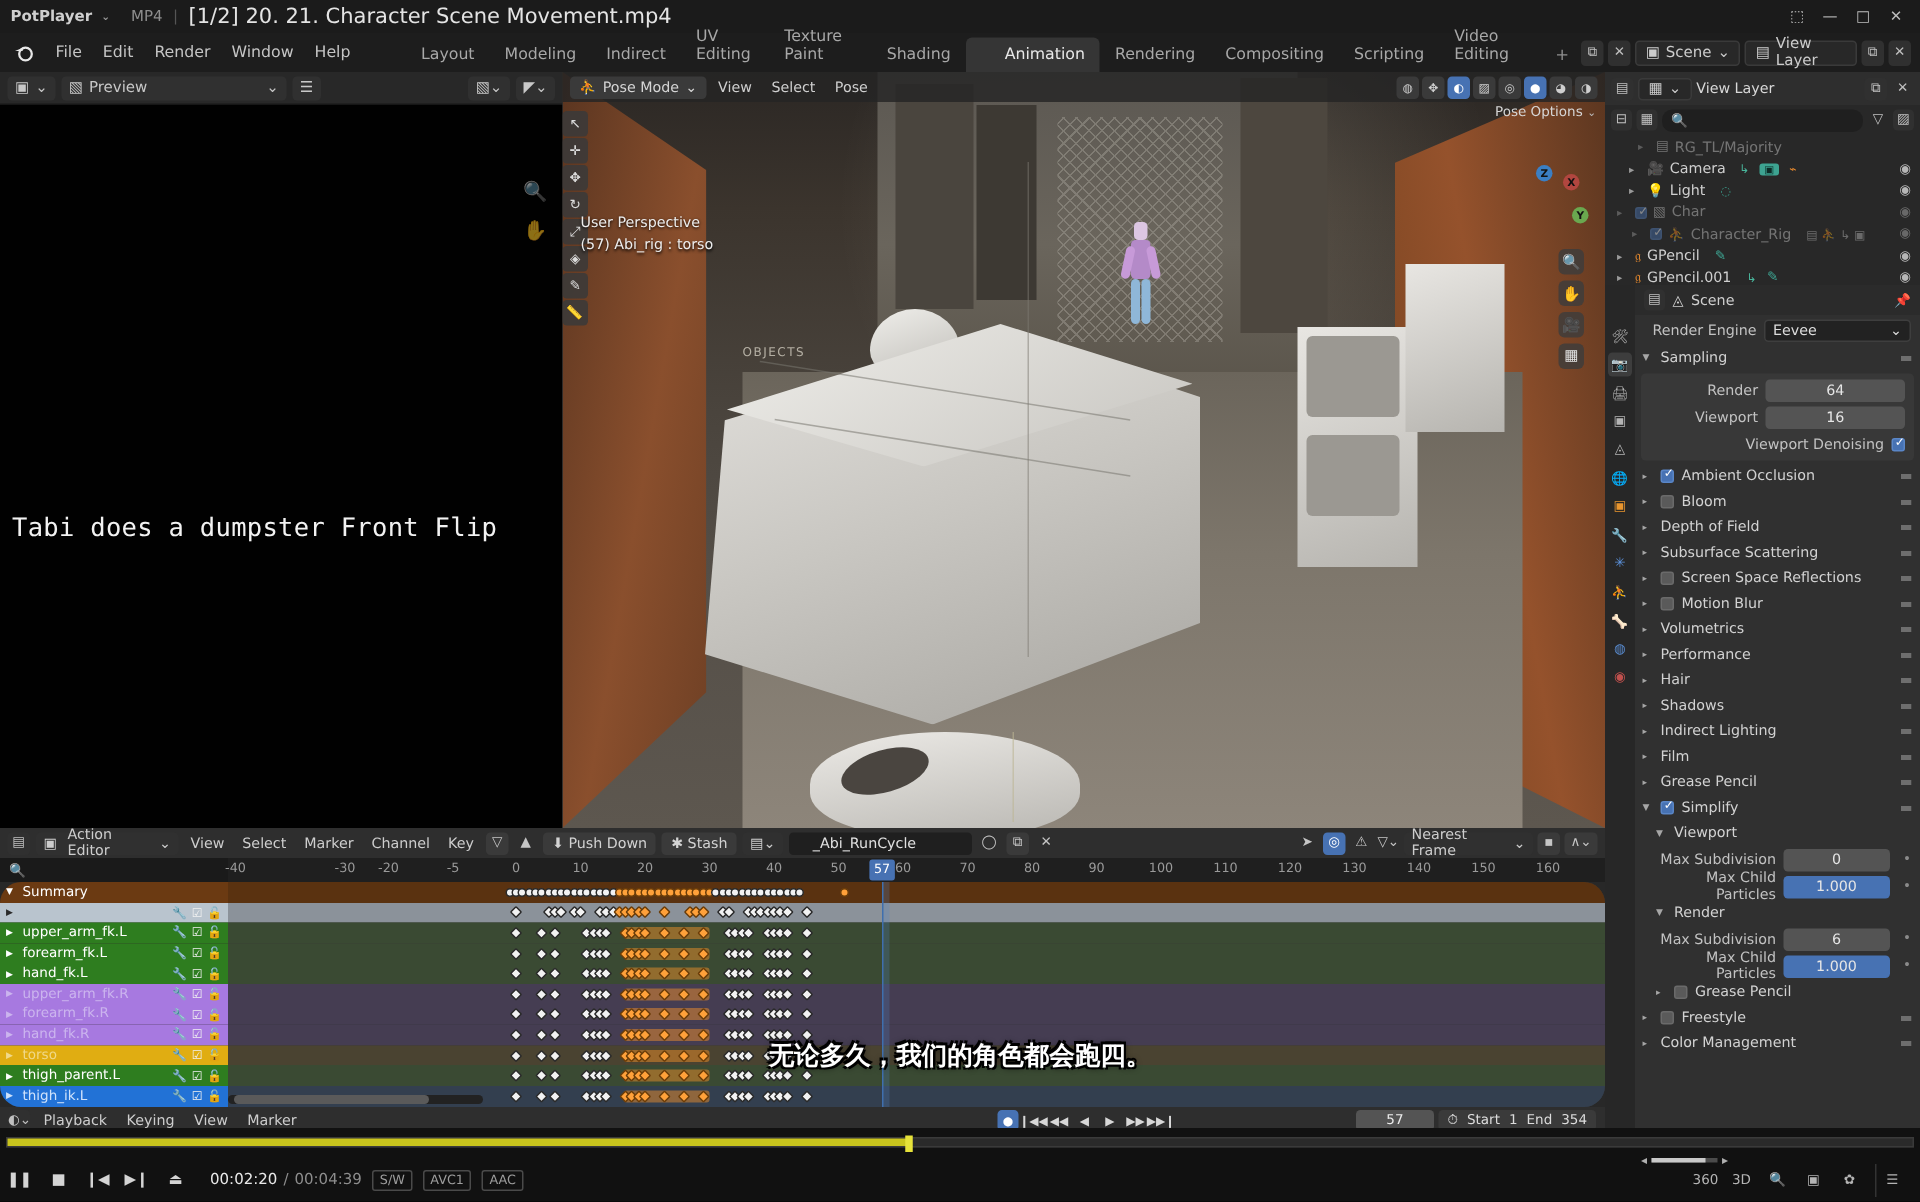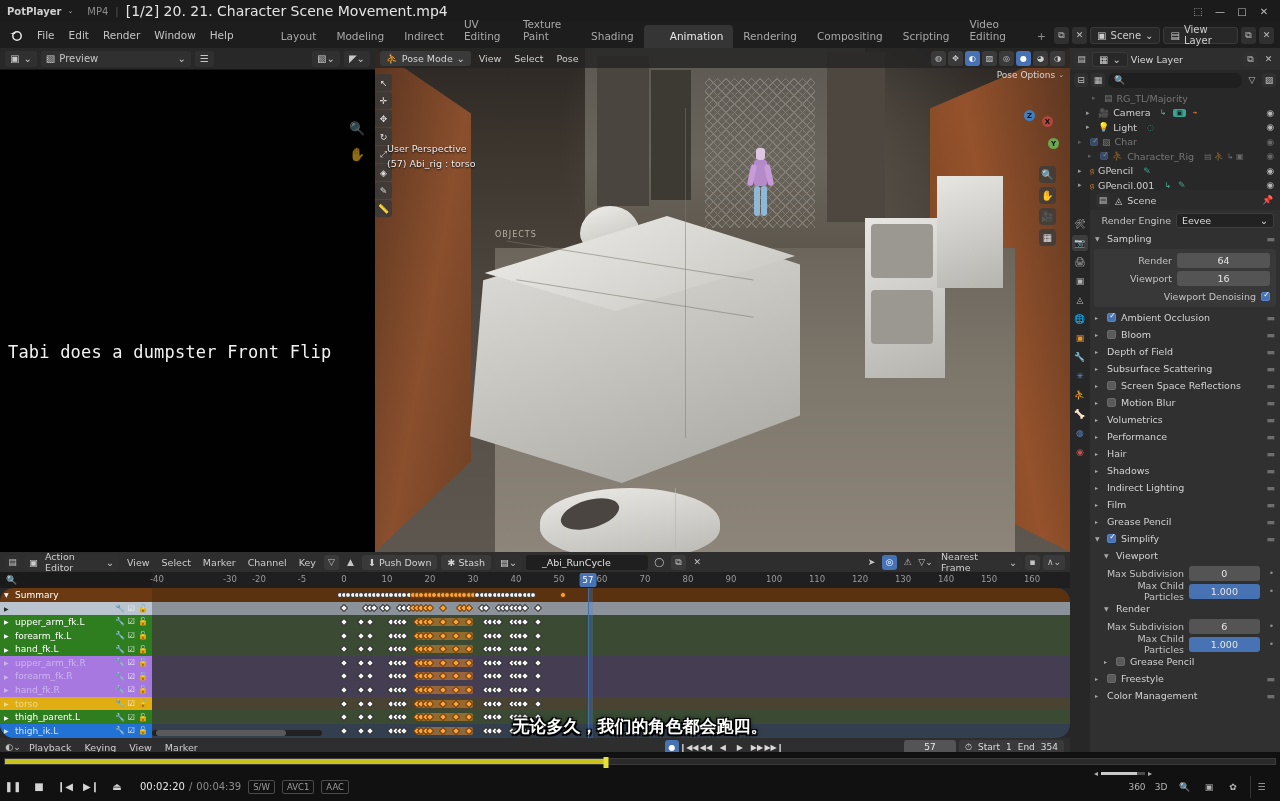--- a/index.html
+++ b/index.html
@@ -175,21 +175,21 @@
   .tf-se{background:#3a3a3a;border-radius:3px;height:14px;display:flex;align-items:center;gap:6px;padding:0 6px;font-size:9px;color:#dcdcdc;}
   .tp-btn{width:14px;height:14px;display:flex;align-items:center;justify-content:center;font-size:8px;color:#d8d8d8;}
   .tp-btn.rec{background:#4772b3;border-radius:3px;color:#fff;}
 
   #statusbar{position:absolute;left:0;top:734px;width:1280px;height:18px;background:#2b2b2b;display:flex;align-items:center;padding:0 8px;gap:16px;}
   .sb-item{display:flex;align-items:center;gap:4px;font-size:9px;color:#b6b6b6;}
   .sb-right{margin-left:auto;font-size:9px;color:#9c9c9c;}
 
   
   #subtitle{position:absolute;left:0;top:692px;width:1280px;text-align:center;z-index:30;
-    font-size:17px;font-weight:bold;color:#fff;text-shadow:-1.5px -1.5px 0 #000,1.5px -1.5px 0 #000,-1.5px 1.5px 0 #000,1.5px 1.5px 0 #000,0 0 5px #000;margin-top:23px;}
+    font-size:17px;font-weight:bold;color:#fff;text-shadow:-1.5px -1.5px 0 #000,1.5px -1.5px 0 #000,-1.5px 1.5px 0 #000,1.5px 1.5px 0 #000,0 0 5px #000;}
 
   
   #pp-bottom{position:absolute;left:0;top:752px;width:1280px;height:49px;background:#111;}
   #pp-seek{position:absolute;left:4px;top:6px;width:1272px;height:7px;background:#2a2a2a;border:1px solid #3a3a3a;}
   #pp-seek-fill{position:absolute;left:0;top:0;height:100%;background:#c9c41d;}
   #pp-seek-knob{position:absolute;top:-2px;width:5px;height:11px;background:#e6e23a;transform:translateX(-50%);}
   #pp-controls{position:absolute;left:0;top:20px;width:1280px;height:29px;display:flex;align-items:center;gap:0;}
   .pp-btn{width:26px;height:29px;display:flex;align-items:center;justify-content:center;color:#d4d4d4;font-size:10px;}
   .pp-time{margin-left:10px;font-size:10px;color:#e8e8e8;}
   .pp-total{font-size:10px;color:#8d8d8d;margin-left:4px;}

